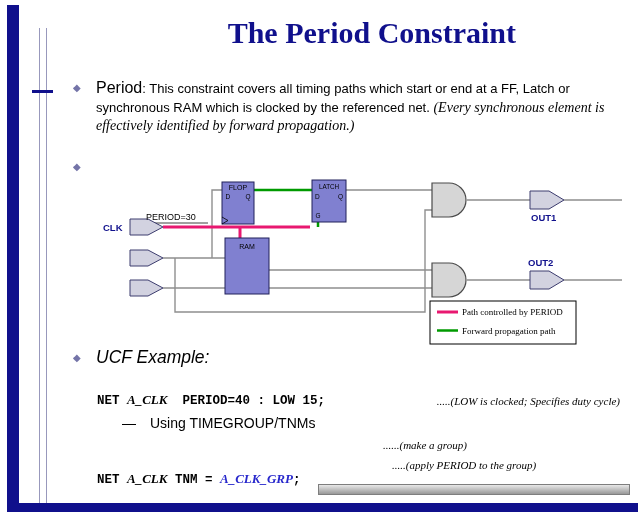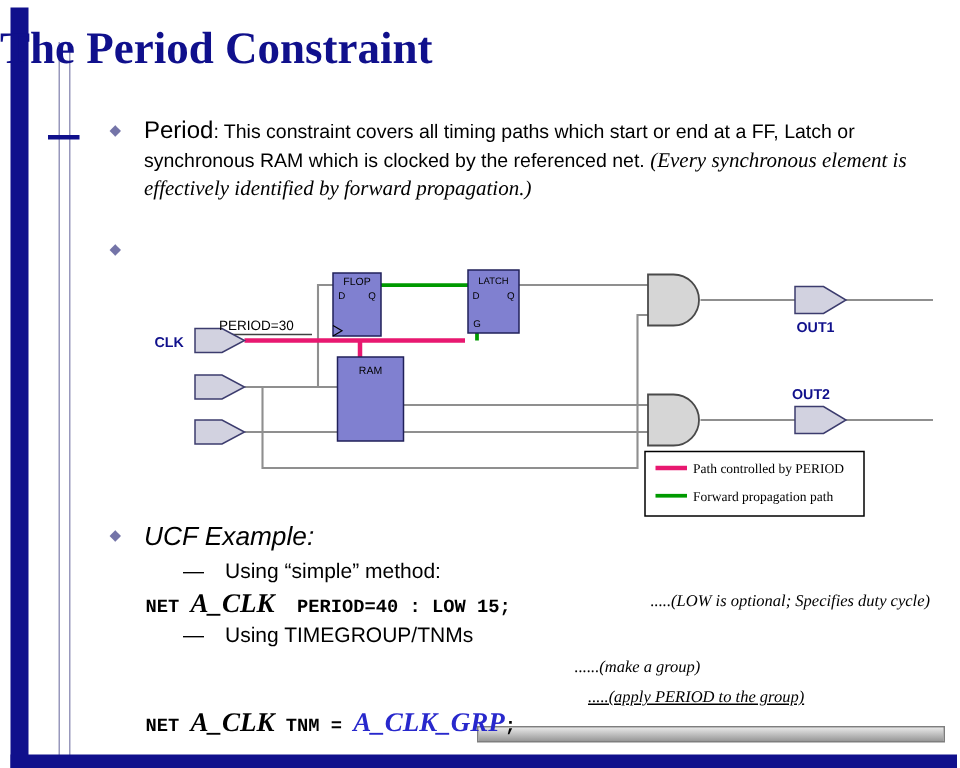--- a/index.html
+++ b/index.html
@@ -10,49 +10,49 @@
   
   .deco-left-bar{left:7px;top:5px;width:12px;height:507px;background:#10108c;}
   .deco-pin{top:28px;width:1px;height:476px;background:#9898bc;}
   .deco-pin.p1{left:39px;}
   .deco-pin.p2{left:46px;}
   .deco-tick{left:32px;top:90px;width:21px;height:3px;background:#10108c;}
   .deco-bottom-bar{left:7px;top:503px;width:631px;height:9px;background:#10108c;}
   .deco-gray-bar{left:318px;top:484px;width:310px;height:9px;
                  background:linear-gradient(#e8e8e8,#989898);border:1px solid #7e7e7e;}
 
-  .title{top:16px;left:0;width:516px;text-align:left;font-family:"Liberation Serif",serif;
+  .title{top:16px;left:0;width:516px;text-align:right;font-family:"Liberation Serif",serif;
          font-weight:bold;font-size:30px;color:#10108c;}
 
   .bullet-row{display:flex;align-items:flex-start;}
   .bullet-glyph{color:#7474a8;font-size:10px;line-height:18px;width:23px;flex:0 0 23px;}
   .bullet1{left:73px;top:79px;width:548px;font-size:13px;line-height:18.5px;}
   .b1-lead{font-size:16px;}
   .b1-note{font-family:"Liberation Serif",serif;font-style:italic;font-size:14px;}
   .bullet2{left:73px;top:157px;width:566px;font-size:15px;}
   .bullet2 .bullet-glyph{line-height:19px;}
 
   .ucf-heading{left:73px;top:347px;font-style:italic;font-size:17.5px;}
   .ucf-heading .bullet-glyph{font-style:normal;line-height:21px;}
   .dash-item{left:122px;font-size:14px;}
   .dash{display:inline-block;width:28px;}
   .sub1{top:372px;}
   .sub2{top:415px;}
 
   .code{font-family:"Liberation Mono","DejaVu Sans Mono",monospace;font-weight:bold;
         font-size:12.5px;white-space:pre;}
-  .code .var{font-family:"Liberation Serif",serif;font-style:italic;font-size:18px;}
+  .code .var{font-family:"Liberation Serif",serif;font-style:italic;font-size:13px;}
   .code .grp{color:#2828cc;}
   .c1{left:97px;top:392px;}
   .c2{left:97px;top:436px;margin-top:35px;}
   .c3{left:97px;top:456px;}
   .note{font-family:"Liberation Serif",serif;font-style:italic;font-size:11px;white-space:pre;}
   .n1{top:395px;right:20px;text-align:right;}
   .n2{left:383px;top:439px;text-align:right;}
-  .n3{left:392px;top:459px;text-decoration:underline;}
+  .n3{left:392px;top:459px;}
 
   .footer{left:74px;top:483px;font-size:8px;font-weight:bold;color:#10108c;line-height:9px;}
 
   svg text{font-family:"Liberation Sans",sans-serif;}
   .blk-label{font-size:7px;fill:#000;}
   .blk-label-sm{font-size:6.3px;fill:#000;}
   .pin-label{font-size:6.5px;fill:#000;}
   .net-label{font-size:9.5px;fill:#10108c;font-weight:bold;}
   .period-label{font-size:9px;fill:#000;}
   .legend-text{font-family:"Liberation Serif",serif;font-size:9px;fill:#000;}
@@ -127,26 +127,23 @@
 
   <div class="abs bullet2 bullet-row">
     <span class="bullet-glyph">◆</span>
   </div>
 
   <div class="abs ucf-heading bullet-row">
     <span class="bullet-glyph">◆</span>
     <span>UCF Example:</span>
   </div>
 
-  <div class="abs dash-item sub1">
-    <span class="dash">—</span><span>Using “simple” method:</span>
-  </div>
 
   <div class="abs code c1"><span>NET </span><span class="var">A_CLK</span><span>  PERIOD=40 : LOW 15;</span></div>
-  <div class="abs note n1">.....(LOW is optional; Specifies duty cycle)</div>
+  <div class="abs note n1">.....(LOW is clocked; Specifies duty cycle)</div>
 
   <div class="abs dash-item sub2">
     <span class="dash">—</span><span>Using TIMEGROUP/TNMs</span>
   </div>
 
   <div class="abs code c2"><span>NET </span><span class="var">A_CLK</span><span> TNM = </span><span class="var grp">A_CLK_GRP</span><span>;</span></div>
   <div class="abs note n2">......(make a group)</div>
 
   <div class="abs note n3">.....(apply PERIOD to the group)</div>
 

